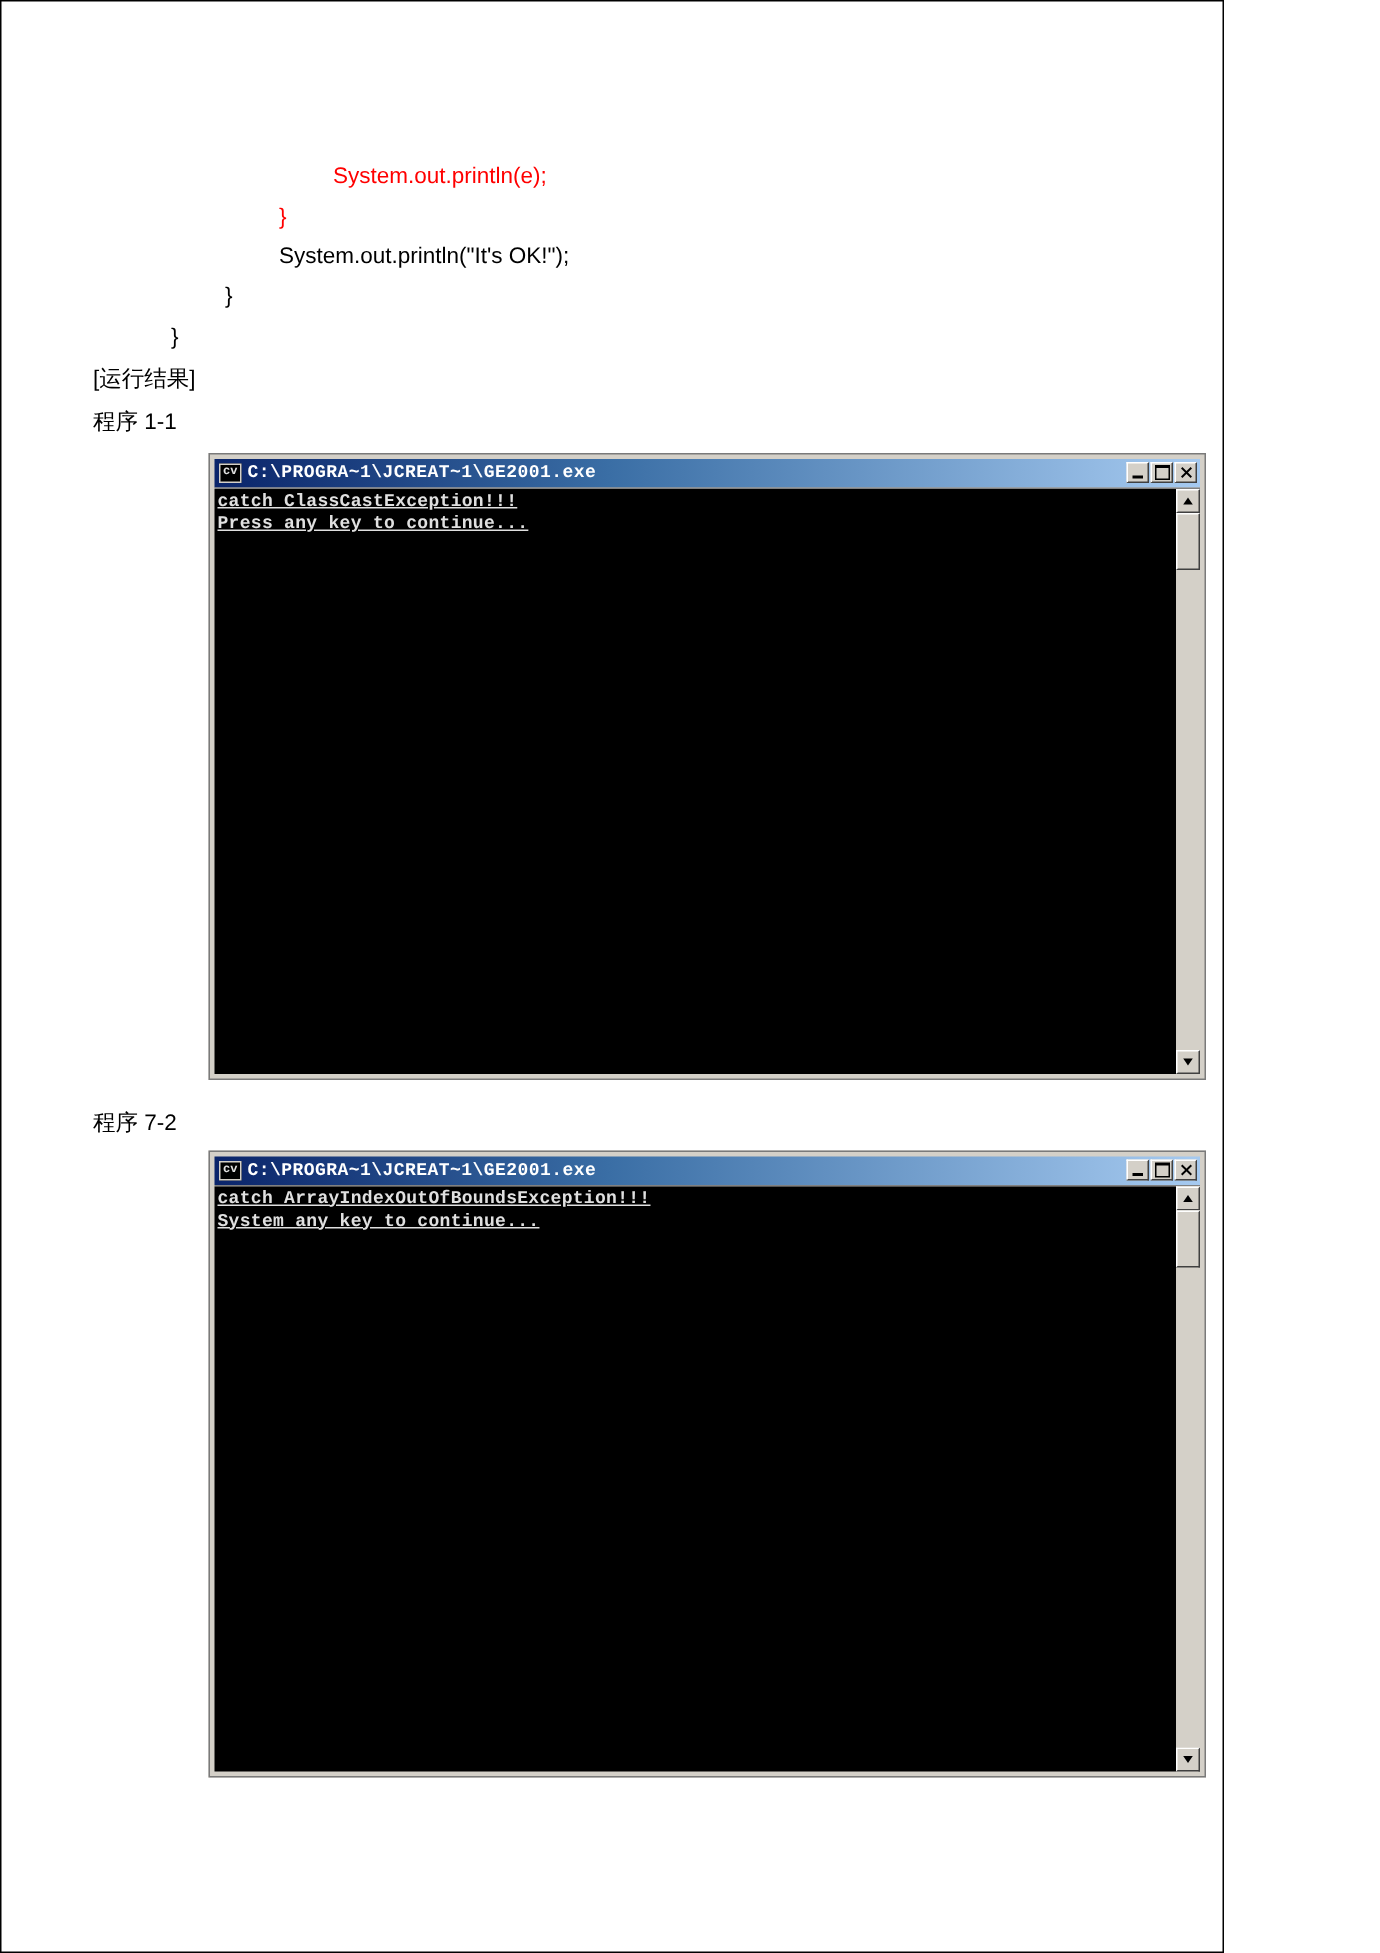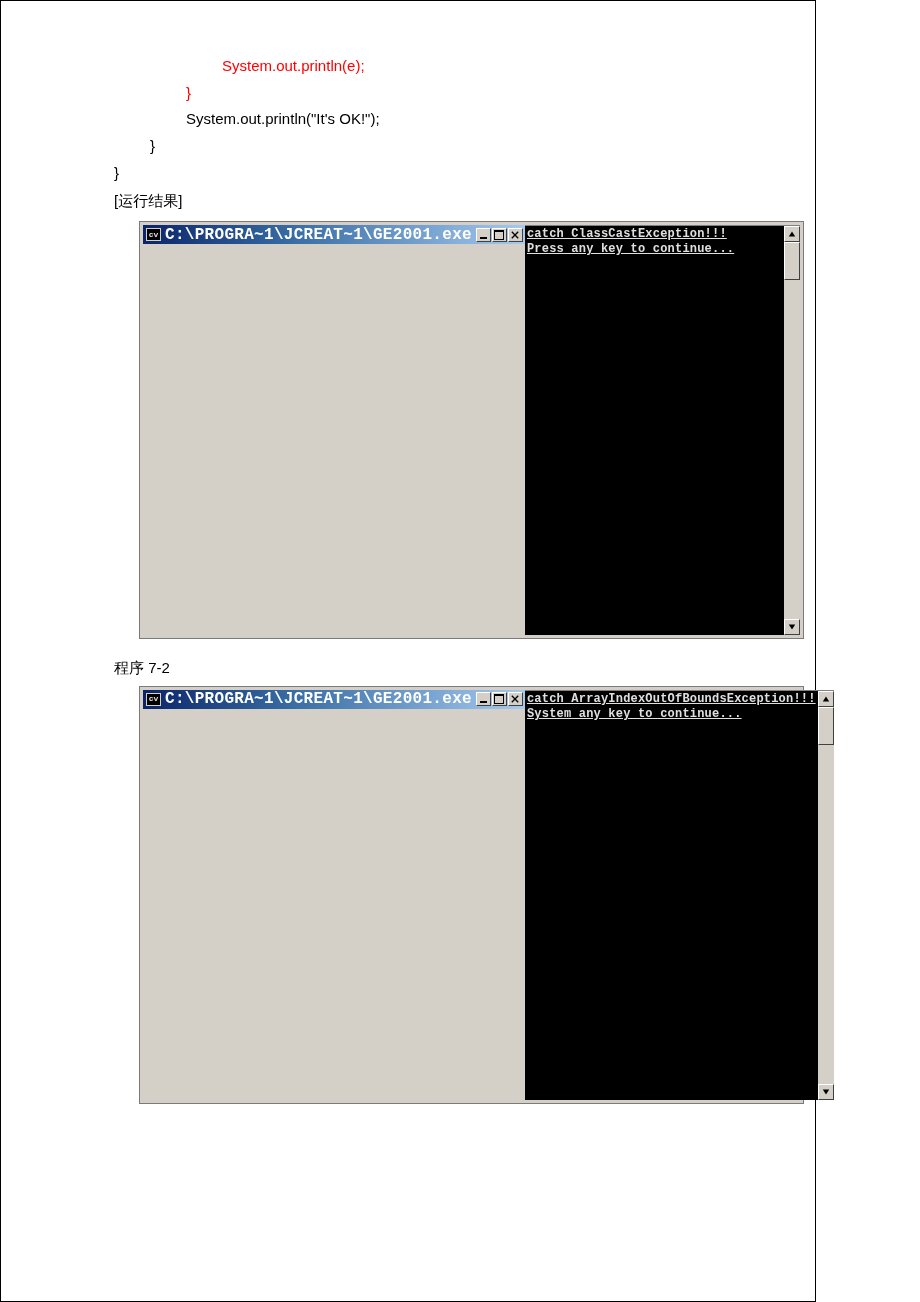--- a/index.html
+++ b/index.html
@@ -10,50 +10,50 @@
     color: #000;
     padding: 0;
     width: 920px;
   }
   .page-frame {
     border: 1px solid #000;
     margin: 0;
     width: 816px;
     height: 1302px;
     position: relative;
-    padding-top: 52px;
+    padding-top: 104px;
   }
   .code-block {
     margin-left: 113px;
     line-height: 1.78;
     font-size: 15px;
     font-family: Arial, sans-serif;
   }
   .code-block .red { color: #ff0000; }
   .indent-12 { padding-left: 108px; }
   .indent-8  { padding-left: 72px; }
   .indent-4  { padding-left: 36px; }
   .indent-0  { padding-left: 0; }
   .caption {
-    margin-left: 113px;
+    margin-left: 61px;
     font-size: 15px;
     line-height: 1.78;
     margin-top: 2px;
   }
   .caption-spaced { margin-top: 16px; margin-bottom: 4px; }
 
   .console-window {
     margin-left: 138px;
     width: 665px;
     height: 418px;
     border: 1px solid #7a7a7a;
     background: #d4d0c8;
     padding: 3px;
     display: flex;
-    flex-direction: row;
+    flex-direction: column;
   }
   .titlebar {
     height: 19px;
     background: linear-gradient(to right, #0a246a 0%, #3a6ea5 40%, #a6caf0 100%);
     display: flex;
     align-items: center;
     padding: 0 2px 0 3px;
     gap: 4px;
   }
   .titlebar .cmd-icon {
@@ -67,21 +67,21 @@
     color: #e0e0e0;
     font-size: 8px;
     font-family: "Courier New", monospace;
     font-weight: bold;
     line-height: 1;
   }
   .titlebar .title-text {
     flex: 1;
     color: #ffffff;
     font-family: "SimSun", "Courier New", monospace;
-    font-size: 16px;
+    font-size: 12px;
     font-weight: bold;
     letter-spacing: 0.3px;
     white-space: nowrap;
     overflow: hidden;
   }
   .titlebar .btns { display: flex; gap: 1px; }
   .win-btn {
     width: 15px;
     height: 14px;
     background: #d4d0c8;
@@ -152,20 +152,21 @@
 
   <div class="code-block">
     <div class="indent-12 red">System.out.println(e);</div>
     <div class="indent-8 red">}</div>
     <div class="indent-8">System.out.println("It's OK!");</div>
     <div class="indent-4">}</div>
     <div class="indent-0">}</div>
   </div>
 
   <div class="caption">[运行结果]</div>
+  <div class="caption">程序 1-1</div>
 
   <div class="console-window" style="margin-top:6px;">
     <div class="titlebar">
       <span class="cmd-icon">cv</span>
       <span class="title-text">C:\PROGRA~1\JCREAT~1\GE2001.exe</span>
       <span class="btns">
         <span class="win-btn min"></span>
         <span class="win-btn max"></span>
         <span class="win-btn close">
           <svg viewBox="0 0 10 10">

